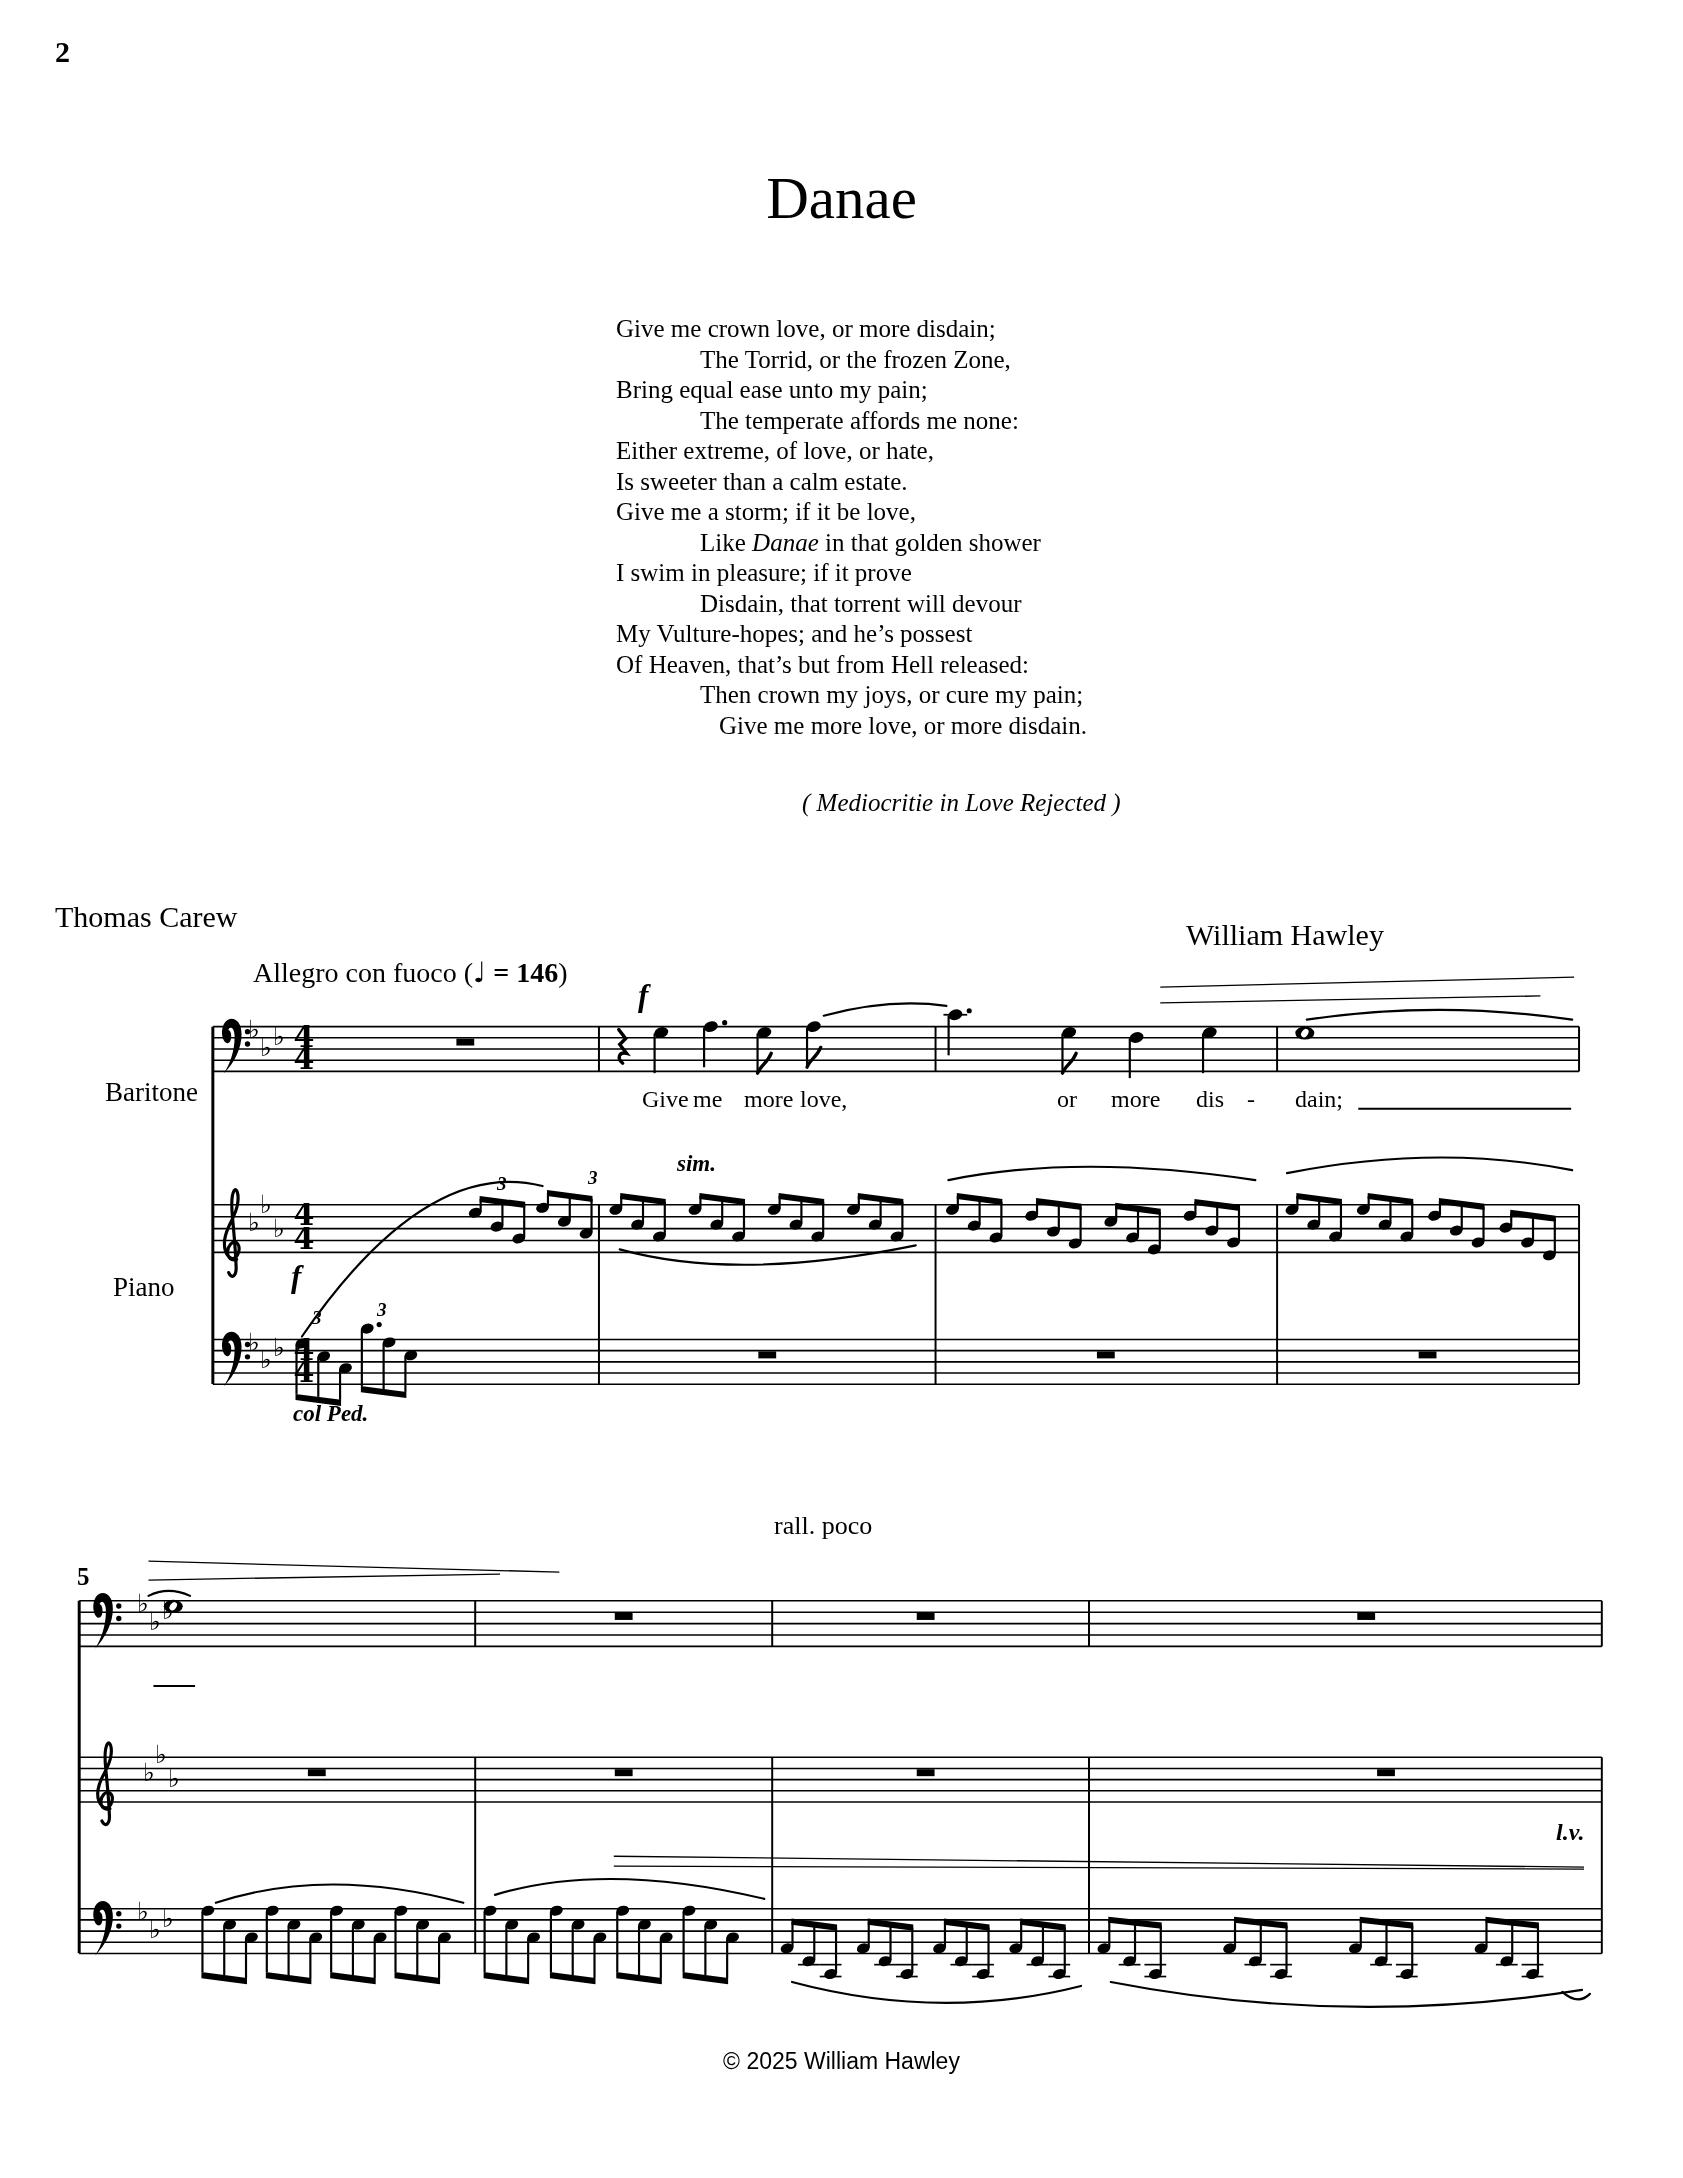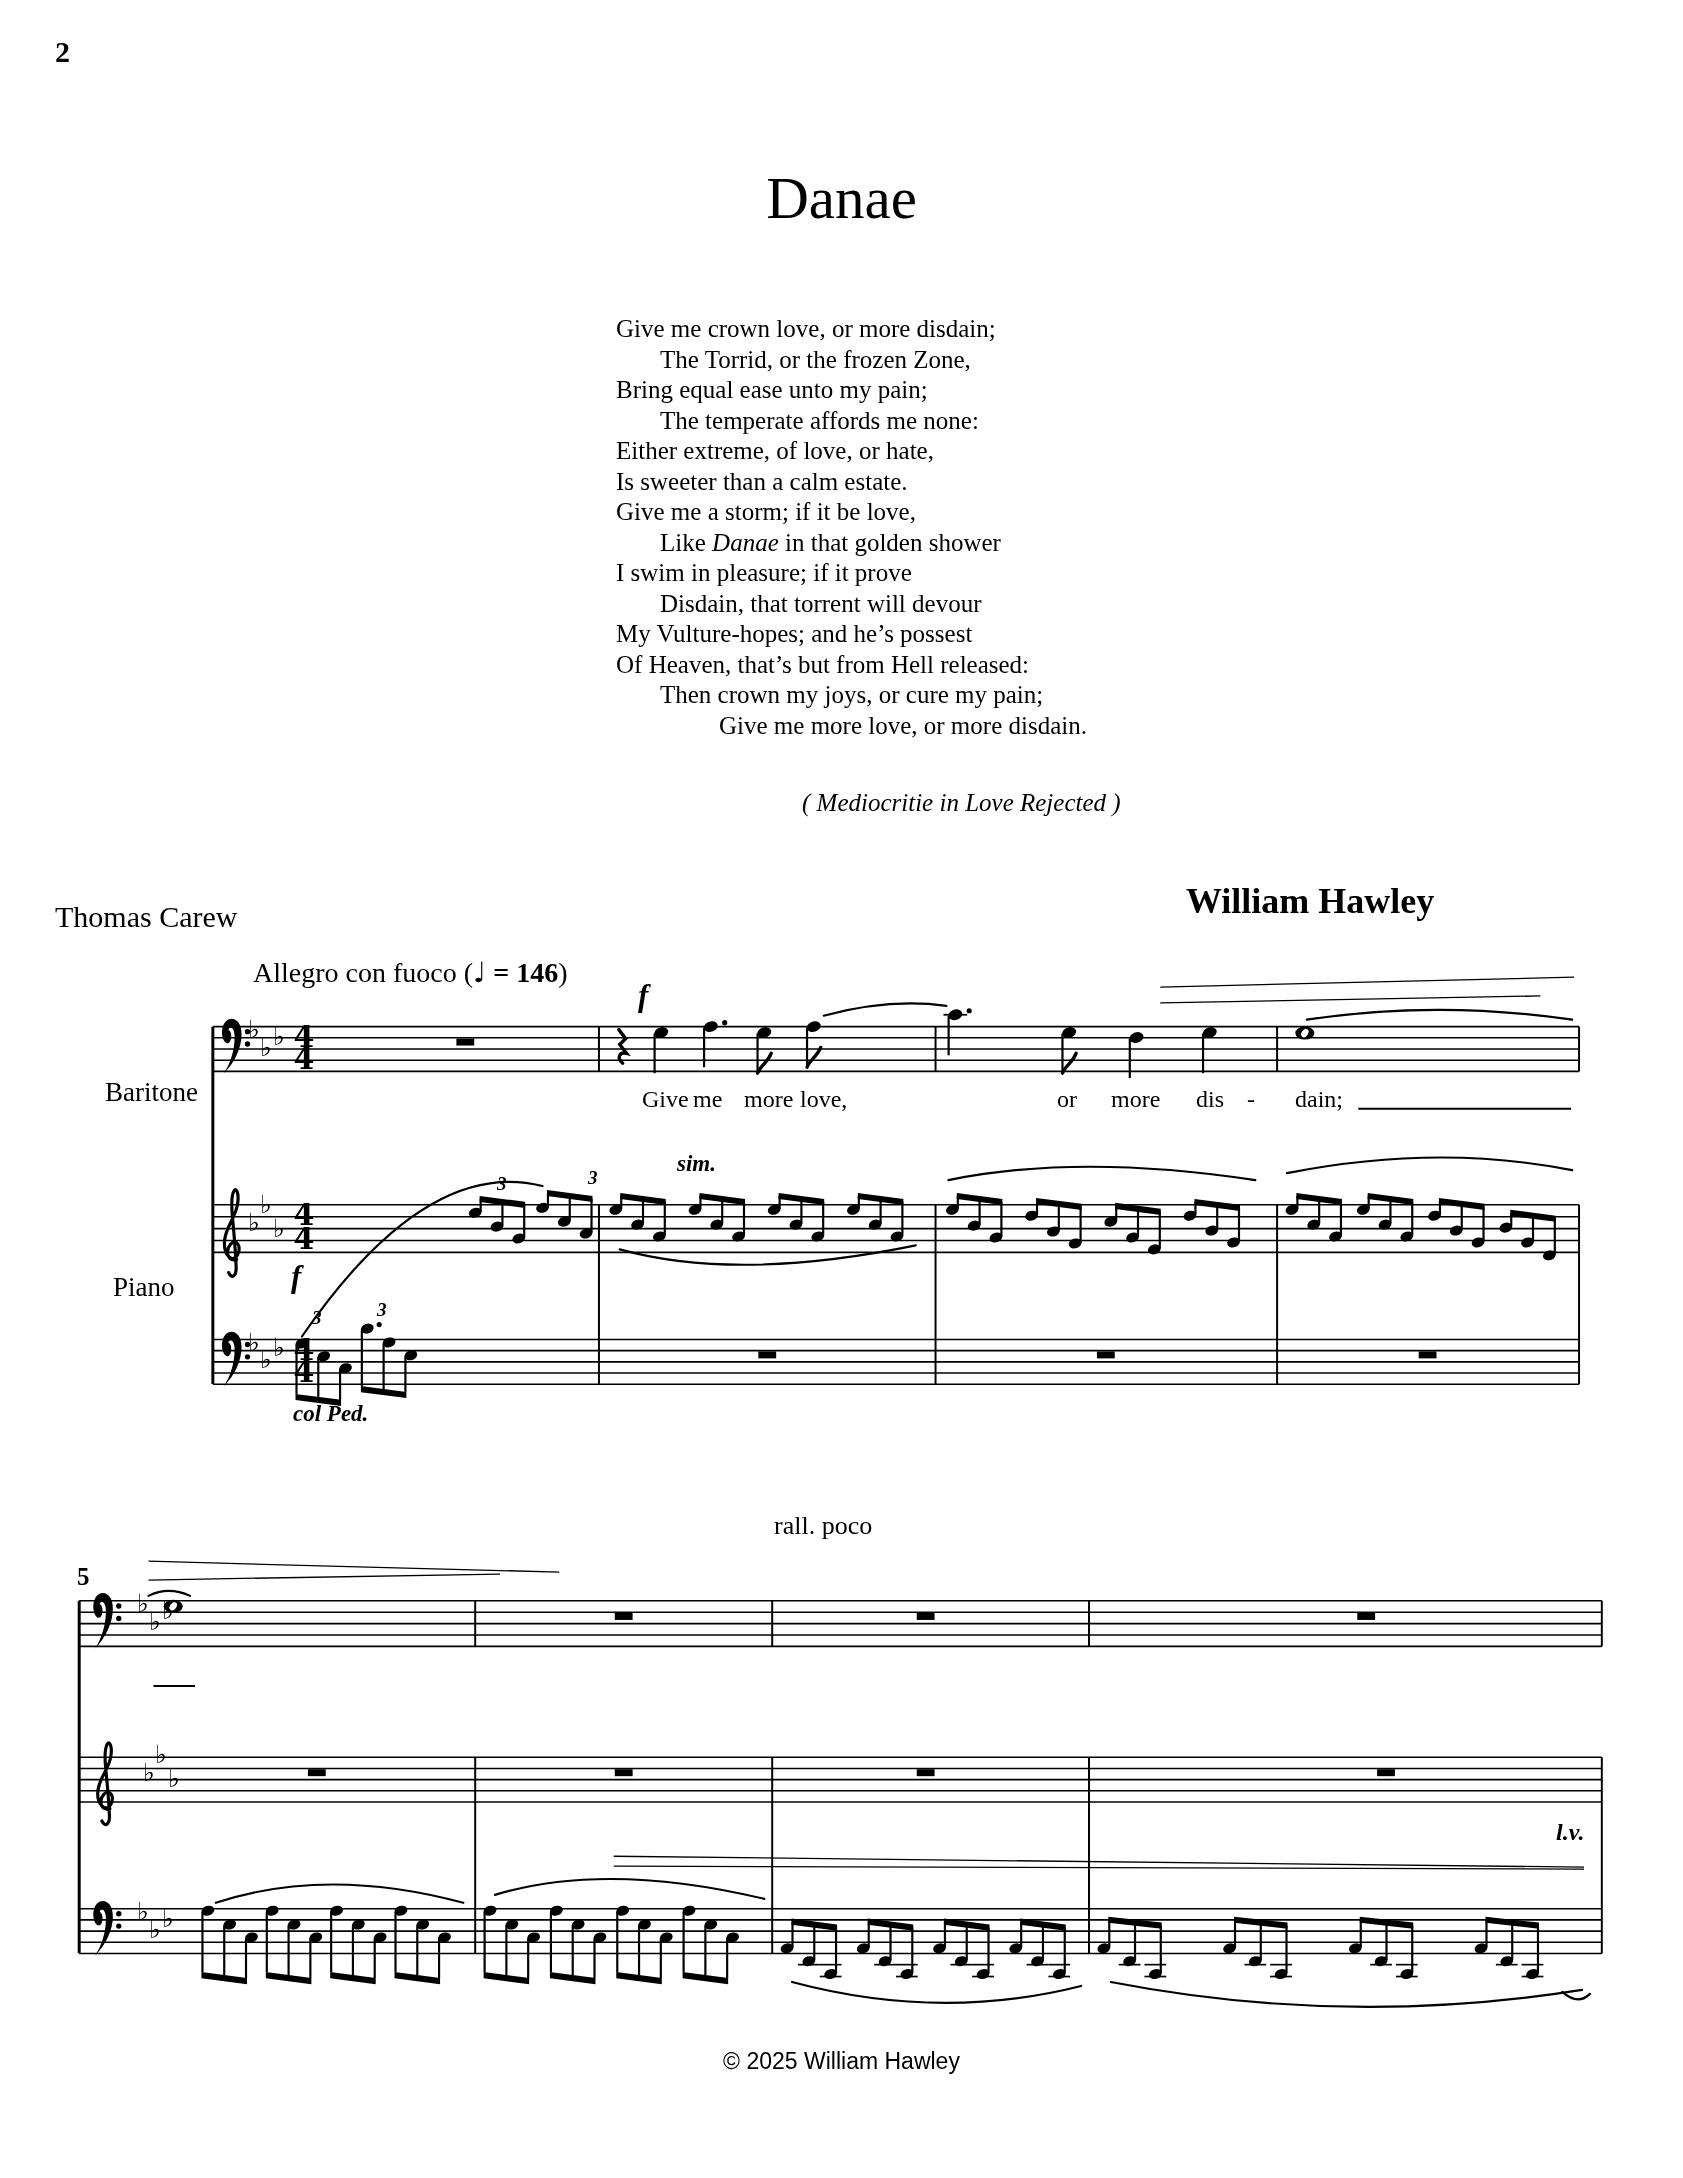--- a/index.html
+++ b/index.html
@@ -5,26 +5,26 @@
   html,body{margin:0;padding:0;}
   body{width:1683px;height:2178px;position:relative;background:#ffffff;
        font-family:"Liberation Serif",serif;color:#000;overflow:hidden;}
   .t{position:absolute;white-space:nowrap;line-height:1.05;}
   .ital{font-style:italic;}
   .bold{font-weight:bold;}
   .mus{font-family:"DejaVu Sans",sans-serif;}
   #title{left:20px;top:168px;width:1643px;text-align:center;font-size:59px;}
   #poem{position:absolute;left:616px;top:315px;font-size:25px;}
   #poem .pl{height:30.5px;}
-  #poem .ind{margin-left:44px;}
+  #poem .ind{margin-left:84px;}
   #poem .ind2{margin-left:103px;}
   #attr{left:802px;top:790px;font-size:25px;font-style:italic;}
   #pagenum{left:55px;top:36px;font-size:30px;font-weight:bold;}
   #poet{left:55px;top:901px;font-size:30px;}
-  #composer{left:1186px;top:883px;font-size:36px;font-weight:bold;}
+  #composer{left:1186px;top:919px;font-size:30px;}
   #tempo{left:253px;top:958px;font-size:28px;}
   #lbl-baritone{left:105px;top:1038px;font-size:27px;margin-top:40px;}
   #lbl-piano{left:113px;top:1273px;font-size:27px;}
   .dyn{font-weight:bold;font-style:italic;}
   #f-vocal{left:638px;top:980px;font-size:31px;}
   #f-piano{left:291px;top:1261px;font-size:31px;}
   #sim{left:677px;top:1152px;font-size:23px;}
   #colped{left:293px;top:1402px;font-size:23px;}
   #m5{left:77px;top:1564px;font-size:25px;font-weight:bold;}
   #rall{left:774px;top:1512px;font-size:26px;}

